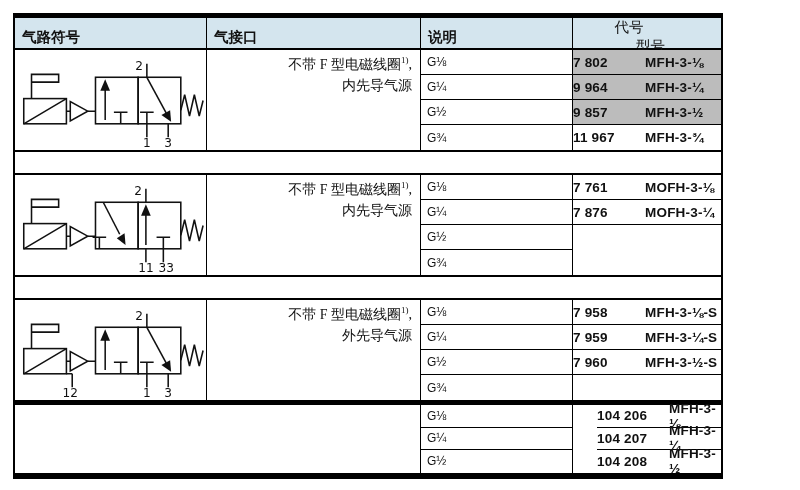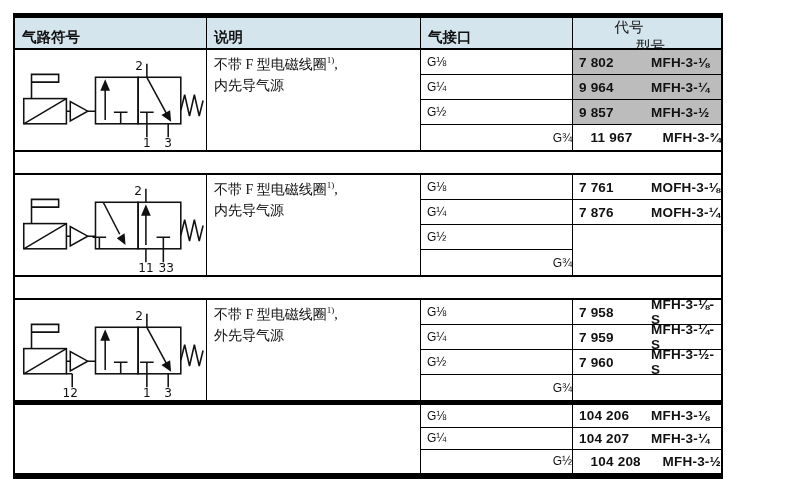--- a/index.html
+++ b/index.html
@@ -52,41 +52,41 @@
   .sym-cell{
     grid-column:1;grid-row:1/5;
     display:flex;justify-content:center;align-items:flex-start;
     padding-top:3px;
   }
   .desc-cell{
     grid-column:2;grid-row:1/5;
     padding:4px 8px 0 7px;
     font-size:14px;line-height:1.5;
     font-family:"Liberation Serif","DejaVu Serif",serif;
+    text-align:right;
   }
   .desc-cell sup{font-size:9px;}
   .merged-cell{grid-column:1;grid-row:1/4;}
   .port-cell{
     grid-column:3;
     border-bottom:1.5px solid #000;
     display:flex;align-items:center;
     padding-left:6px;font-size:12px;
   }
   .group.merged .port-cell{grid-column:2;}
   .code-cell{
     grid-column:4;
     border-bottom:1.5px solid #000;
     display:flex;align-items:center;
-    padding-left:6px;
     font-weight:bold;font-size:13.5px;
     letter-spacing:.2px;
   }
-  .group.merged .code-cell{grid-column:3;}
+  .group.merged .code-cell{grid-column:3;margin-left:24px;}
   .code-cell .code{width:72px;flex:0 0 72px;}
-  .row-last{border-bottom:none;justify-content:flex-end;}
+  .row-last{border-bottom:none;}
   .hl{background:var(--highlight_bg,#bcbcbc);}
   .spacer{height:21px;border-bottom:2px solid #000;background:#fff;}
   
   .valve-svg{display:block;}
   .valve-svg .ln{stroke:#111;stroke-width:1.6;fill:none;}
   .valve-svg .fl{fill:#111;stroke:none;}
   .valve-svg .tri{fill:#fff;stroke:#111;stroke-width:1.6;}
   .valve-svg text{
     font-family:"DejaVu Sans","Liberation Sans",sans-serif;
     font-size:12.5px;fill:#111;stroke:none;
@@ -98,24 +98,24 @@
 <div class="page">
   <div class="catalog-table">
 
     <div class="bar top"></div>
 
     <div class="header-row">
       <div class="hcell v">
           <span>气路符号</span>
         </div>
       <div class="hcell v">
+          <span>气接口</span>
+        </div>
+      <div class="hcell v">
           <span>说明</span>
-        </div>
-      <div class="hcell v">
-          <span>气接口</span>
         </div>
       <div class="hcell codes">
         <span class="code-w">代号</span>
         <span>型号</span>
       </div>
     </div>
 
     <section class="group">
       <div class="sym-cell v">
         <svg class="valve-svg" width="190" height="97" viewBox="0 0 196 98">

